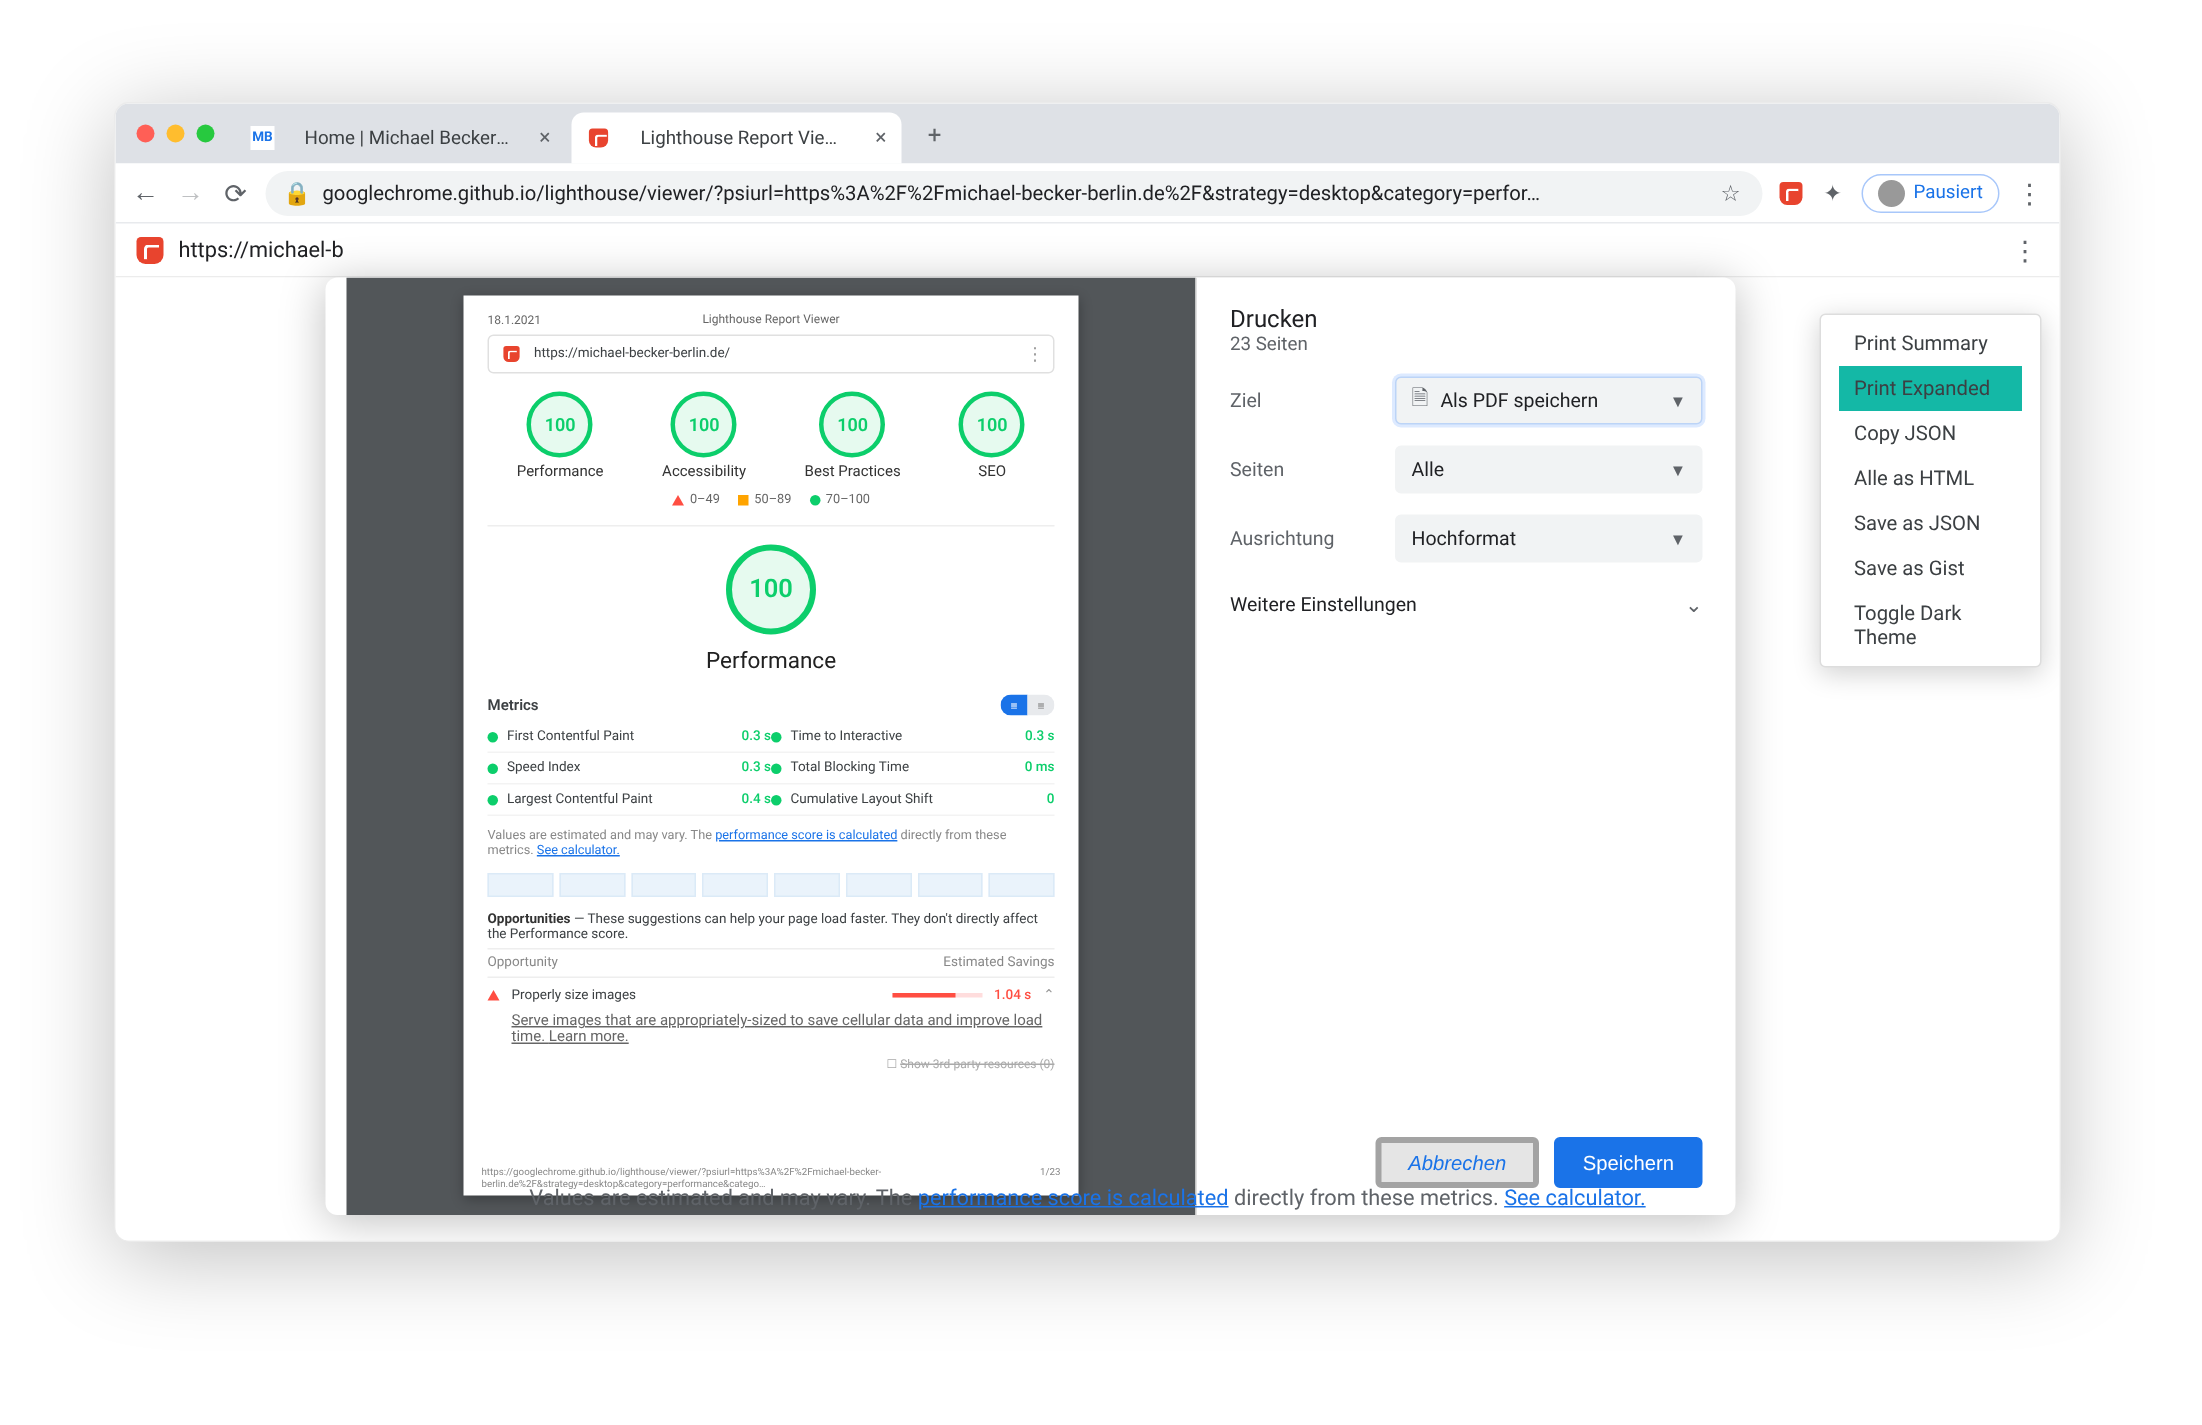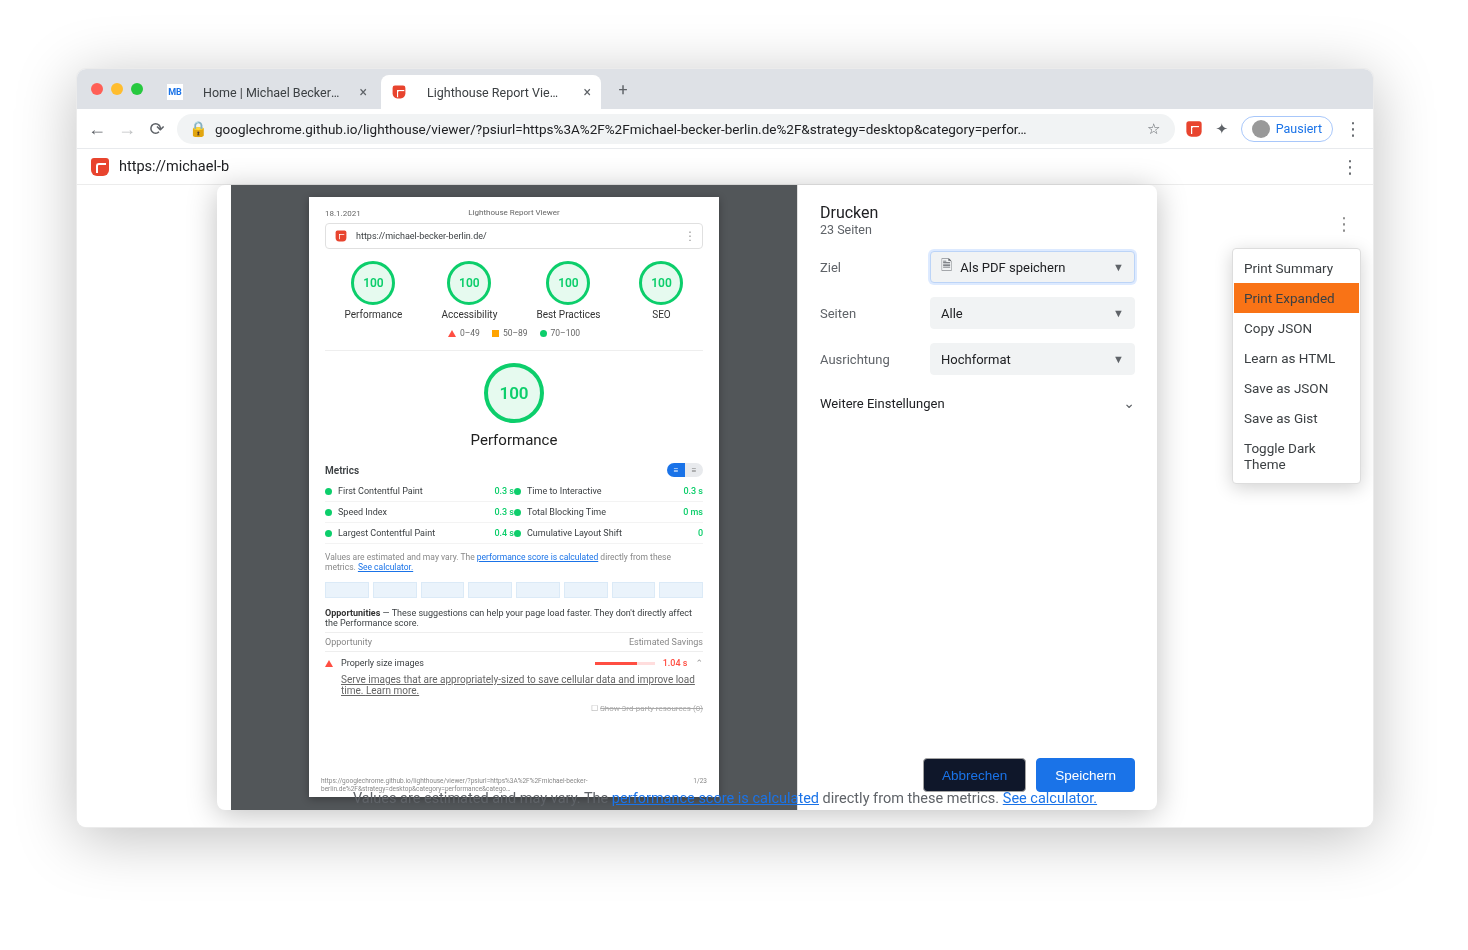--- a/index.html
+++ b/index.html
@@ -189,35 +189,34 @@
     display:flex; align-items:center; padding:0 10px; font-size:13px; color:#202124;
     justify-content:space-between;
   }
   .pp-select.outlined { border:1px solid #bcd4f7; box-shadow: 0 0 0 2px rgba(120,170,255,0.25);}
   .pp-select .ico { color:#5f6368; font-size:14px; margin-right:8px;}
   .pp-select .chev-d { color:#5f6368; font-size:11px;}
   .pp-settings-row { display:flex; align-items:center; justify-content:space-between; font-size:13px; color:#202124; cursor:pointer; padding-top:6px;}
   .pp-spacer { flex:1;}
   .pp-buttons { display:flex; gap:10px; justify-content:flex-end;}
   .btn { height:34px; padding:0 18px; border-radius:4px; font-size:13.5px; cursor:pointer;}
-  .btn-cancel { background:#0f172a; border:1px solid #a3a3a3; color:#1a73e8;}
+  .btn-cancel { background:#e5e5e5; border:4px solid #a3a3a3; color:#1a73e8;font-style:italic;}
   .btn-save { background:#1a73e8; border:1px solid #1a73e8; color:#fff;}
   
   .dropdown-menu {
-    position:absolute; top:24px; right:12px; width:129px;
+    position:absolute; top:24px; right:12px; width:148px;
     background:#fff; border:1px solid #ddd; border-radius:4px;
     box-shadow:0 4px 18px rgba(0,0,0,0.18);
-    padding:4px 1px;
+    padding:4px 12px;
     z-index: 50;
-    margin-top: 39px;
   }
   .dropdown-menu .mi {
     font-size:13.5px; color:#3c4043; padding:7px 10px;
   }
-  .dropdown-menu .mi.sel { background:#f97316;}
+  .dropdown-menu .mi.sel { background:#14b8a6;}
   
   .kebab-standalone { position:absolute; top:28px; right:20px; color:#888; font-size:18px; z-index:40;}
 </style>
 </head>
 <body>
 
 <div class="browser-window">
 
   <div class="title-bar">
     <div class="traffic-lights">
@@ -265,21 +264,21 @@
   </div>
 
   <div class="content-area">
 
     <span class="kebab-standalone">⋮</span>
 
     <div class="dropdown-menu">
       <div class="mi">Print Summary</div>
       <div class="mi sel">Print Expanded</div>
       <div class="mi">Copy JSON</div>
-      <div class="mi">Learn as HTML</div>
+      <div class="mi">Alle as HTML</div>
       <div class="mi">Save as JSON</div>
       <div class="mi">Save as Gist</div>
       <div class="mi">Toggle Dark Theme</div>
     </div>
 
     <div class="print-overlay">
 
       <div class="print-preview-pane">
         <div class="preview-page">
           <div class="pv-date">18.1.2021</div>

